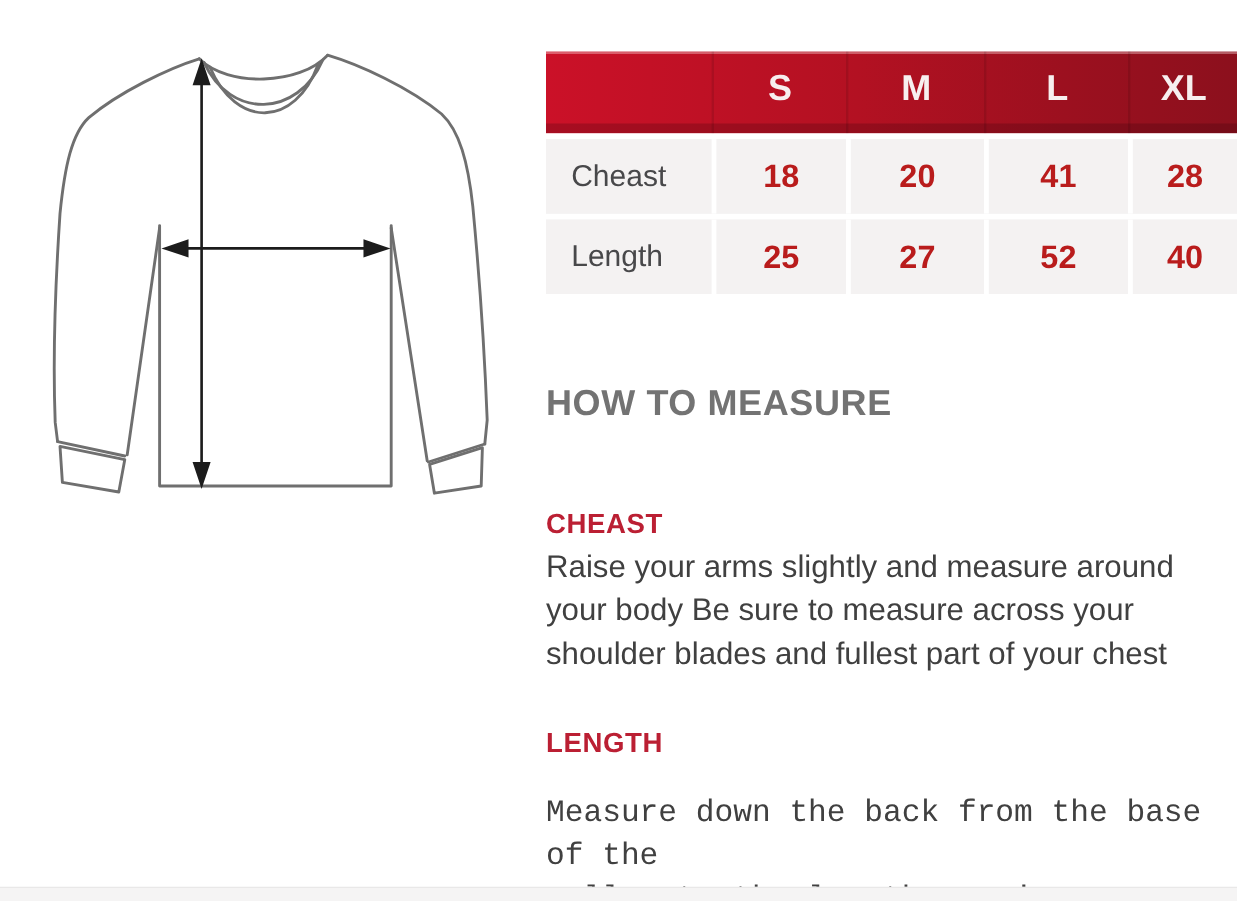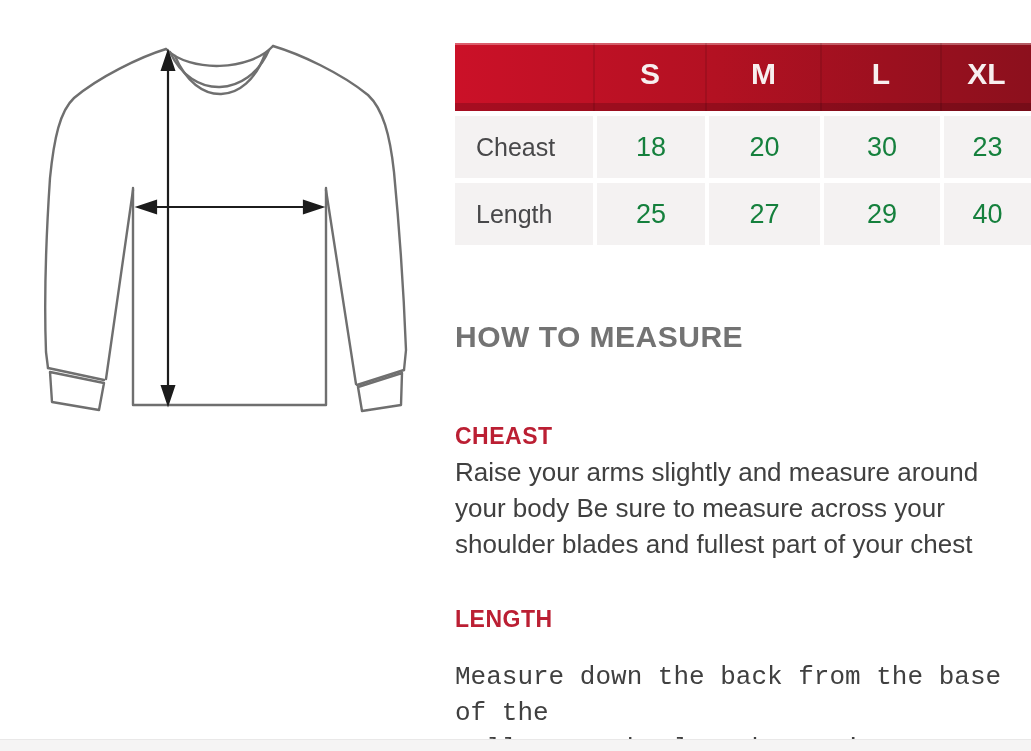--- a/index.html
+++ b/index.html
@@ -58,22 +58,22 @@
     grid-template-columns: 138px 112px 115px 120px 91px;
     height: 62px;
     margin-top: 5px;
     background: #f4f2f2;
   }
   .td {
     display: flex;
     align-items: center;
     justify-content: center;
     font-size: 27px;
-    font-weight: normal;
-    color: #15803d;
+    font-weight: bold;
+    color: #b91c1c;
     background: #f4f2f2;
   }
   .td + .td { border-left: 4px solid #ffffff; }
   .td.row-label {
     justify-content: flex-start;
     padding-left: 21px;
     font-weight: 500;
     font-size: 25px;
     color: #48484a;
   }
@@ -172,29 +172,29 @@
         <div class="th">S</div>
         <div class="th">M</div>
         <div class="th">L</div>
         <div class="th">XL</div>
       </div>
 
       <div class="trow">
         <div class="td row-label">Cheast</div>
         <div class="td">18</div>
         <div class="td">20</div>
-        <div class="td">30</div>
-        <div class="td">23</div>
+        <div class="td">41</div>
+        <div class="td">28</div>
       </div>
 
       <div class="trow">
         <div class="td row-label">Length</div>
         <div class="td">25</div>
         <div class="td">27</div>
-        <div class="td">29</div>
+        <div class="td">52</div>
         <div class="td">40</div>
       </div>
     </div>
 
     <h2 class="htm-title">HOW TO MEASURE</h2>
 
     <h3 class="measure-heading cheast">CHEAST</h3>
     <p class="measure-text cheast">Raise your arms slightly and measure around
 your body Be sure to measure across your
 shoulder blades and fullest part of your chest</p>

